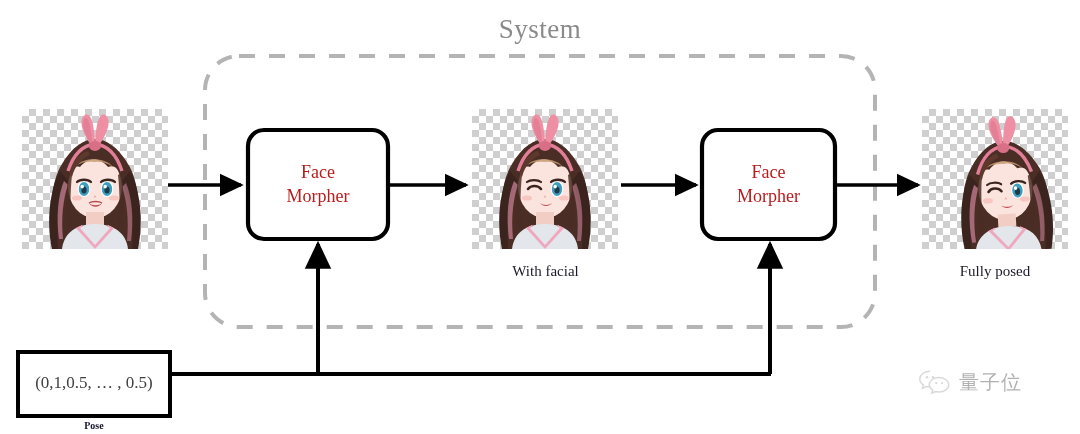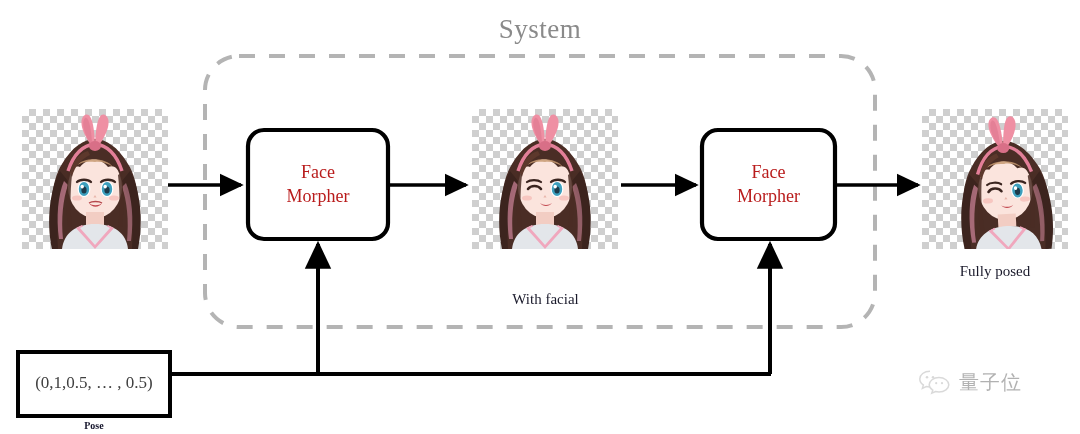--- a/index.html
+++ b/index.html
@@ -246,21 +246,21 @@
         <path d="M79 73 C82 70 90 70 93 73" stroke="#3a241f" stroke-width="2.3" fill="none" stroke-linecap="round"></path>
         <ellipse cx="55" cy="89" rx="5" ry="2.6" fill="#f4b6b0" opacity="0.65"></ellipse>
         <ellipse cx="92" cy="89" rx="5" ry="2.6" fill="#f4b6b0" opacity="0.65"></ellipse>
         <path d="M73 86 l1.6 2.4 h-3.2 Z" fill="#e8b5aa"></path>
         <path d="M68 94 C71 98 77 98 80 94 C77 96.5 71 96.5 68 94 Z" fill="#c2474f"></path>
         <path d="M50 66 C48 84 48 102 50 118 L46 118 C44 100 44 82 47 64 Z" fill="#4a2d25" opacity="0.85"></path>
         <path d="M96 66 C98 84 98 102 96 118 L100 118 C102 100 102 82 99 64 Z" fill="#4a2d25" opacity="0.85"></path>
       </g>
     </svg>
   </div>
-  <div class="thumb-caption" style="left:463px; top:250px; width:165px;margin-top:28px;">
+  <div class="thumb-caption" style="left:463px; top:250px; width:165px;">
     <div>With facial</div>
   </div>
 
   <div class="thumb" style="left:922px; top:97px;">
     <svg class="art" viewBox="0 0 146 140">
       <g transform="translate(11,2) rotate(-3 73 90)">
         <path d="M33 140 C26 104 29 72 40 55 C50 38 62 30 73 30 C84 30 96 38 106 55 C117 72 120 104 113 140 Z" fill="#4a2d25"></path>
         <path d="M30 140 C24 112 28 80 38 62 L46 72 C38 90 34 115 36 140 Z" fill="#3c241e"></path>
         <path d="M116 140 C122 112 118 80 108 62 L100 72 C108 90 112 115 110 140 Z" fill="#3c241e"></path>
         <path d="M37 130 C34 108 36 86 42 72 L46 76 C41 90 39 110 41 130 Z" fill="#c57f93" opacity="0.75"></path>

